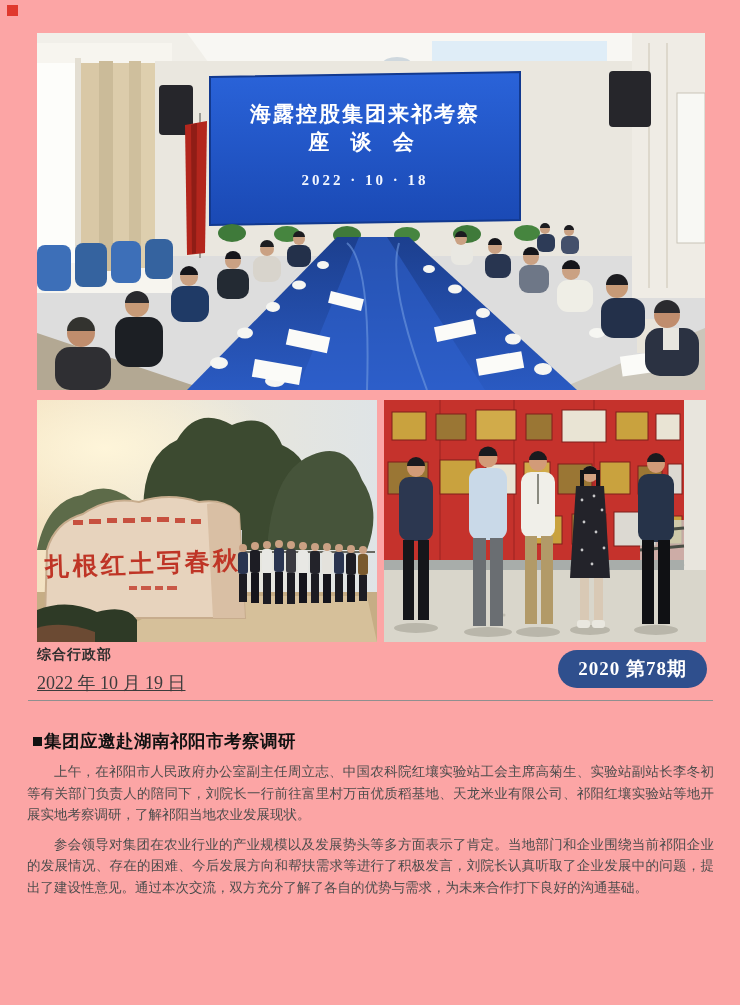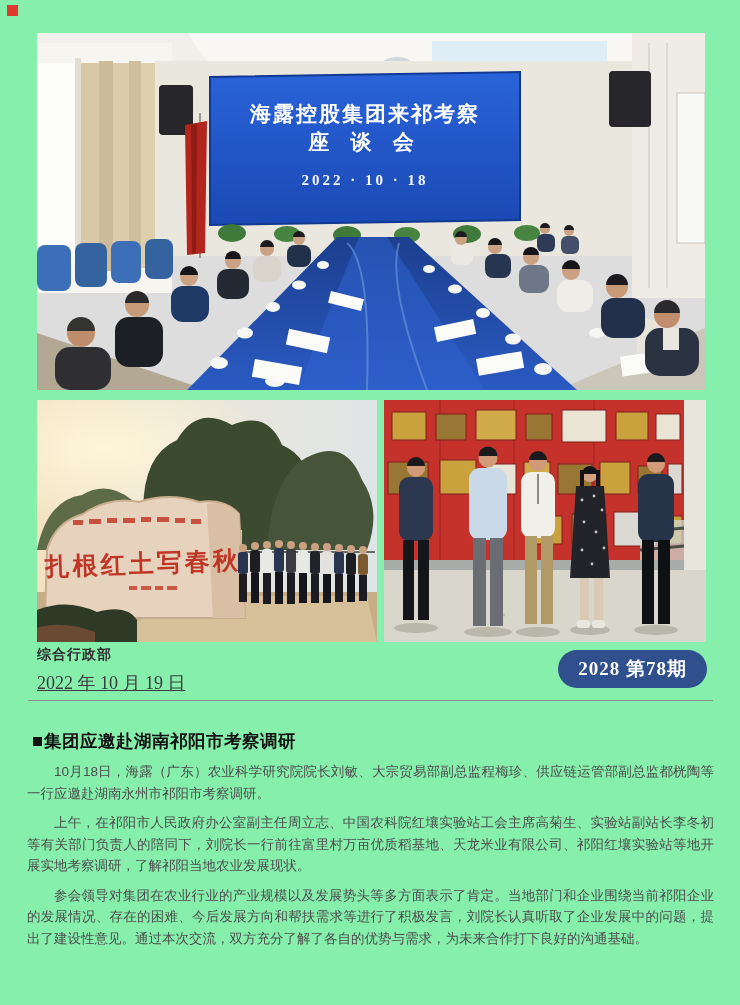--- a/index.html
+++ b/index.html
@@ -1,18 +1,18 @@
 <!DOCTYPE html>
 <html><head>
 <meta charset="utf-8">
 <style>
   * { margin:0; padding:0; box-sizing:border-box; }
   html,body { background:#ffffff; }
   .page {
-    position:relative; width:740px; height:1005px; background:#86efac;
+    position:relative; width:740px; height:1005px; background:#fca5a5;
     font-family:"Liberation Sans","DejaVu Sans",sans-serif; overflow:hidden;
     margin:0 auto;
   }
   .red-mark { position:absolute; left:7px; top:5px; width:11px; height:11px; background:#e0392e; }
   .photo { position:absolute; overflow:hidden; background:#ddd; }
   .photo svg { display:block; }
   .photo-main  { left:37px;  top:33px;  width:668px; height:357px; }
   .photo-left  { left:37px;  top:400px; width:340px; height:242px; }
   .photo-right { left:384px; top:400px; width:322px; height:242px; }
 
@@ -434,26 +434,25 @@
           <rect x="254" y="74" width="36" height="68" rx="10" fill="#263349"></rect>
           <rect x="258" y="140" width="12" height="84" fill="#101114"></rect>
             <rect x="274" y="140" width="12" height="84" fill="#101114"></rect>
           </g>
       </g>
     </svg>
   </div>
 
   <div class="dept-name">综合行政部</div>
   <div class="dept-date">2022 年 10 月 19 日</div>
-  <div class="issue-badge">2028 第78期</div>
+  <div class="issue-badge">2020 第78期</div>
 
   <div class="article">
     <hr class="rule">
     <div class="headline">
       <span class="bullet"></span>
       <span>集团应邀赴湖南祁阳市考察调研</span>
     </div>
-    <p>10月18日，海露（广东）农业科学研究院院长刘敏、大宗贸易部副总监程梅珍、供应链运管部副总监都桄陶等一行应邀赴湖南永州市祁阳市考察调研。</p>
     <p>上午，在祁阳市人民政府办公室副主任周立志、中国农科院红壤实验站工会主席高菊生、实验站副站长李冬初等有关部门负责人的陪同下，刘院长一行前往富里村万亩优质稻基地、天龙米业有限公司、祁阳红壤实验站等地开展实地考察调研，了解祁阳当地农业发展现状。</p>
     <p>参会领导对集团在农业行业的产业规模以及发展势头等多方面表示了肯定。当地部门和企业围绕当前祁阳企业的发展情况、存在的困难、今后发展方向和帮扶需求等进行了积极发言，刘院长认真听取了企业发展中的问题，提出了建设性意见。通过本次交流，双方充分了解了各自的优势与需求，为未来合作打下良好的沟通基础。</p>
   </div>
 
 </div>
 
 </body></html>

